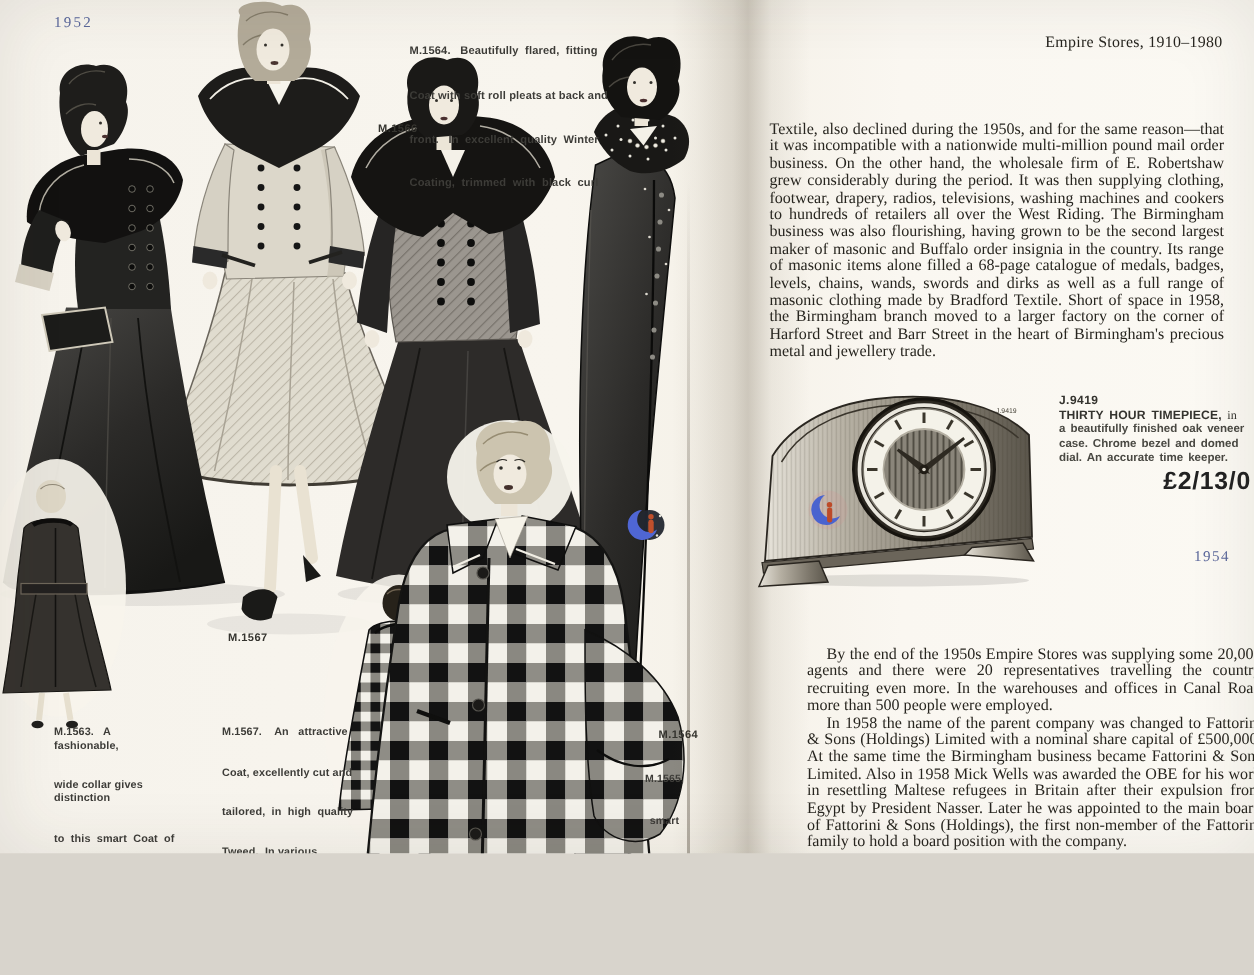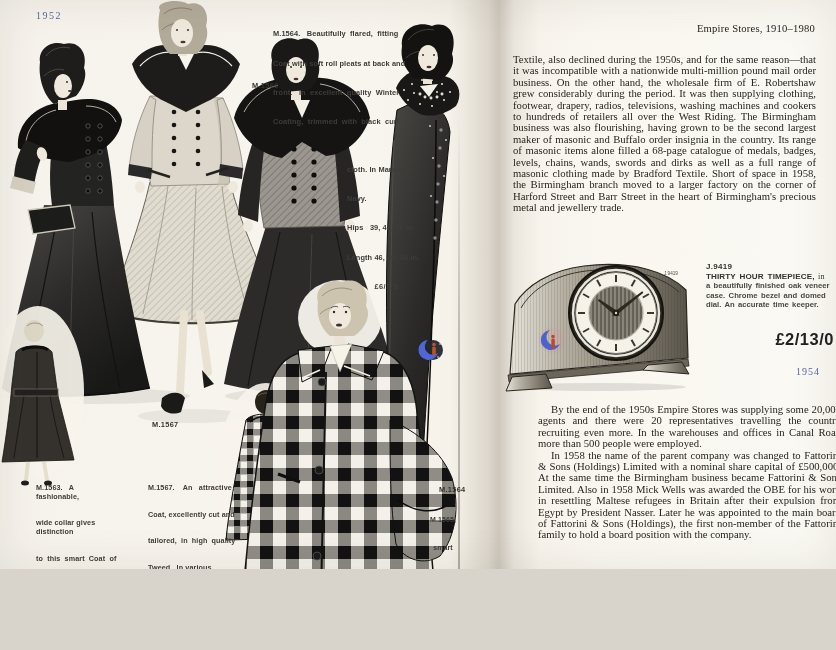--- a/index.html
+++ b/index.html
@@ -20,30 +20,30 @@
   .cat{font-family:"Liberation Sans",sans-serif;font-weight:bold;color:#3d3c38;
     font-size:7.2px;line-height:8.9px;white-space:pre-wrap;letter-spacing:.1px;}
   .cat .ln{min-height:8.9px;padding-left:12px;}
   .year{font-family:"Liberation Serif",serif;color:#5a679b;font-size:10px;letter-spacing:1.5px;}
   .figlabel{font-family:"Liberation Sans",sans-serif;font-weight:bold;color:#35342f;font-size:7.4px;letter-spacing:.3px;}
   .price-ln{text-align:center;letter-spacing:.4px;}
   .note{font-family:"Liberation Sans",sans-serif;color:#8d897e;font-size:6.8px;letter-spacing:1.1px;text-align:center;font-weight:bold;}
   
   .serif{font-family:"Liberation Serif",serif;color:#27251f;}
   .runhead{font-size:10.6px;text-align:right;letter-spacing:.2px;}
-  .bodytext{font-size:10.7px;line-height:11.4px;text-align:justify;}
+  .bodytext{font-size:10.7px;line-height:11.4px;text-align:justify;margin-top:27px;}
   .bodytext p{margin:0;text-indent:13px;}
   .pagenum{font-size:10.6px;}
   
   .ad{font-family:"Liberation Sans",sans-serif;color:#34332e;width:128px;}
   .ad .code{font-weight:bold;font-size:8px;letter-spacing:.3px;}
   .ad .title{font-weight:bold;font-size:8.1px;letter-spacing:.1px;word-spacing:1.5px;margin-top:1px;}
   .ad .title .rest{font-weight:normal;font-family:Liberation Serif, serif;}
   .ad .bl{font-size:7.7px;line-height:9.6px;word-spacing:1.2px;font-weight:bold;color:#4a4943;}
-  .ad .price{font-weight:bold;font-size:16.5px;text-align:right;margin-top:20px;letter-spacing:.5px;color:#222;}
+  .ad .price{font-weight:bold;font-size:16.5px;text-align:right;margin-top:2px;letter-spacing:.5px;color:#222;}
 </style>
 </head>
 <body>
 
 <div id="spread">
 
   <svg class="abs" style="left:0;top:0;" width="500" height="650" viewBox="0 0 500 650" aria-hidden="true">
     <defs>
       <pattern id="diagLight" width="5" height="5" patternUnits="userSpaceOnUse" patternTransform="rotate(45)">
         <rect width="5" height="5" fill="#e0dccf"></rect>
@@ -308,27 +308,20 @@
     </g>
   </svg>
 
   <div class="abs year" style="left:36px;top:10px;">1952</div>
 
   <div class="abs cat" style="left:261px;top:10px;width:164px;line-height:9.7px;font-size:7.4px;">
     <div class="ln">M.1564.   Beautifully  flared,  fitting</div>
     <div class="ln">Coat with soft roll pleats at back and</div>
     <div class="ln">front.   In  excellent  quality  Winter</div>
     <div class="ln">Coating,  trimmed  with  black  curl</div>
-    <div style="margin-left:74px;">
-      <div class="ln">cloth. In Maroon or</div>
-      <div class="ln">Navy.</div>
-      <div class="ln">Hips   39, 41, 42 in.</div>
-      <div class="ln">Length 46, 46, 46 in.</div>
-      <div class="ln price-ln">£6/7/5</div>
-    </div>
   </div>
 
   <div class="abs figlabel" style="left:228px;top:81px;padding-left:24px;">M.1566</div>
   <div class="abs figlabel" style="left:152px;top:420px;">M.1567</div>
   <div class="abs figlabel" style="left:439px;top:485px;">M.1564</div>
 
   <div class="abs cat" style="left:414px;top:497px;width:46px;text-align:center;font-size:7px;line-height:9.2px;">
     <div class="ln">M.1565,</div>
     <div class="ln">smart</div>
     <div class="ln">coats a</div>

